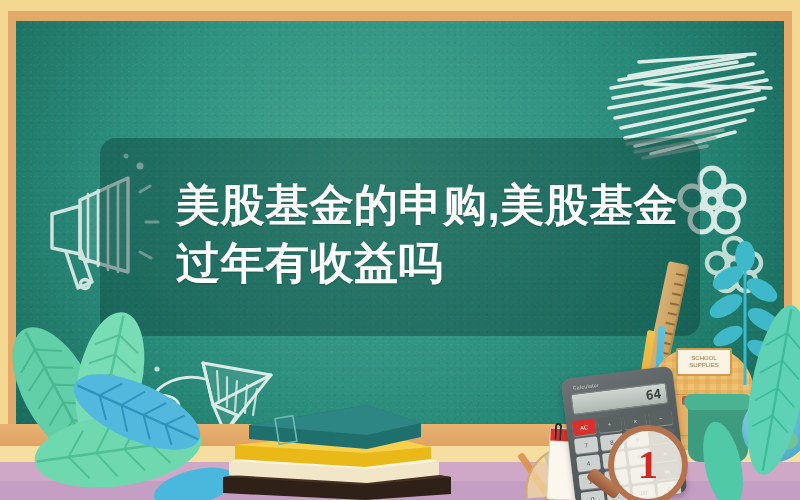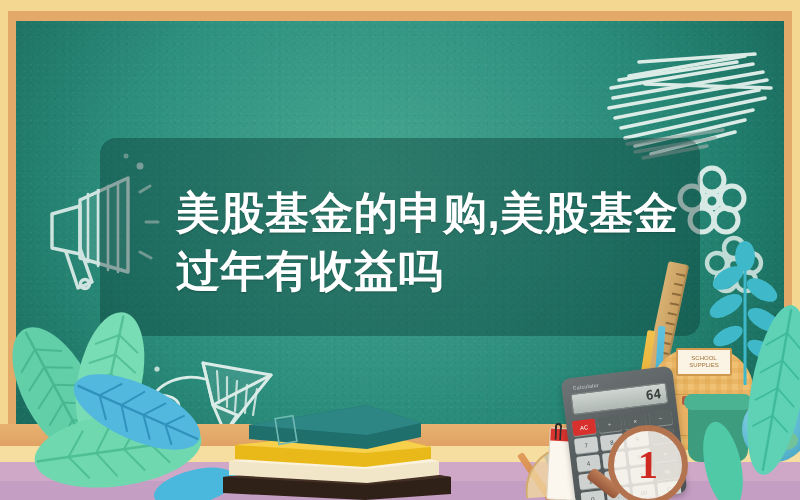--- a/index.html
+++ b/index.html
@@ -66,21 +66,20 @@
   
   .title{
     position:absolute;left:176px;top:176px;width:520px;
     color:#ffffff;
     font-size:44px;
     font-weight:700;
     line-height:58px;
     letter-spacing:.5px;
     white-space:pre-line;
     text-shadow:0 1px 2px rgba(0,0,0,.22);
-    margin-top:8px;
   }
 
   
   .desk-wood{
     position:absolute;left:0;top:424px;width:800px;height:22px;
     background:linear-gradient(#e8b271,#e0a263);
   }
   .desk-cream{
     position:absolute;left:0;top:446px;width:800px;height:16px;
     background:#f6dda0;

